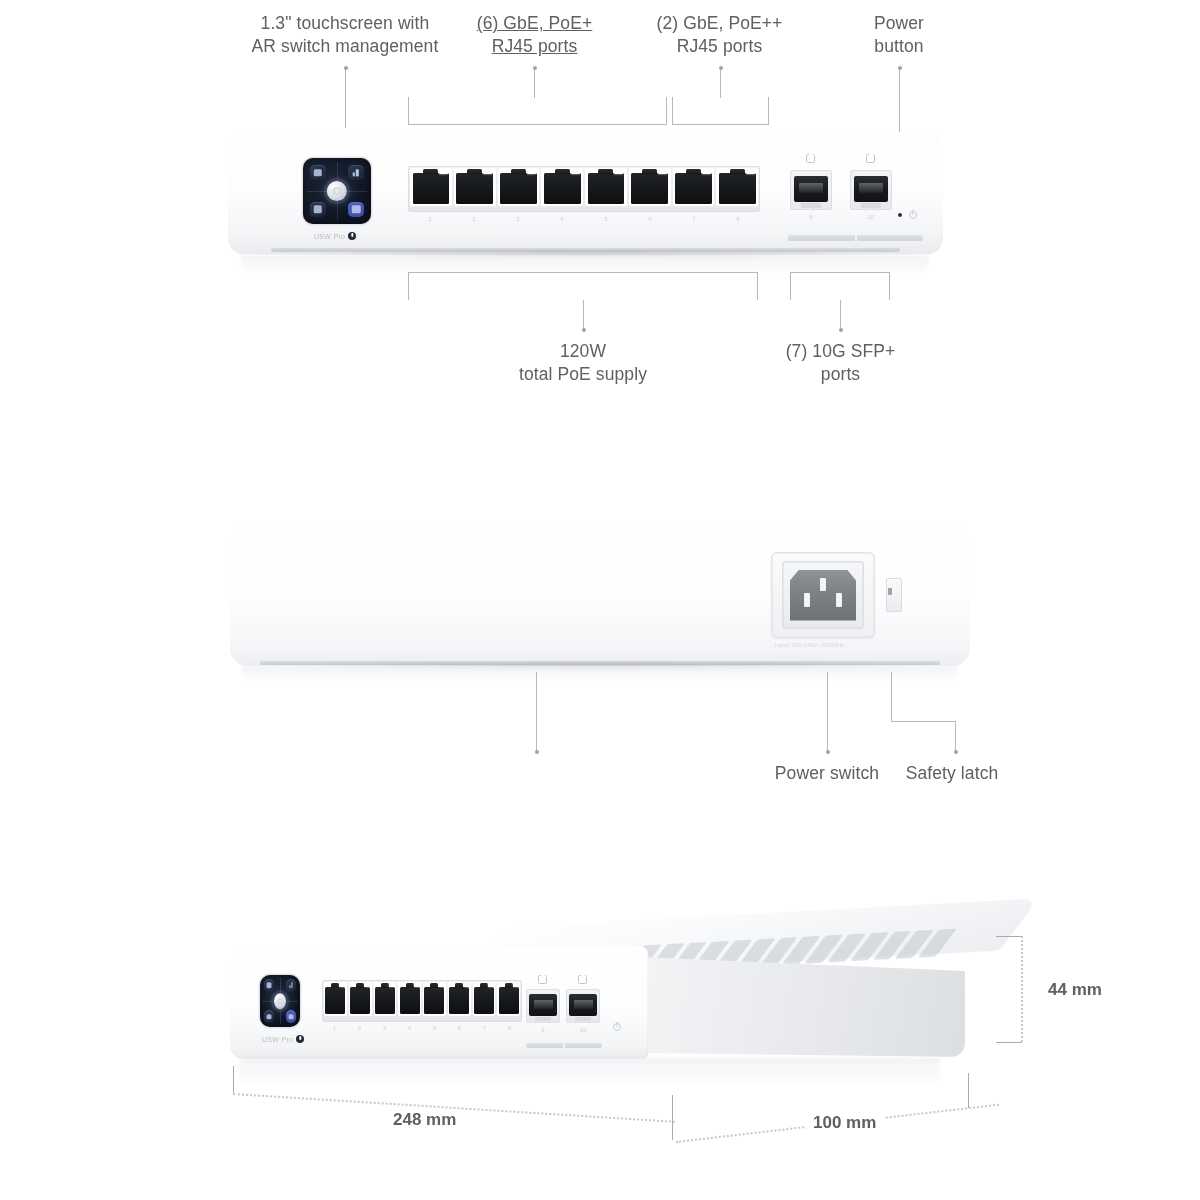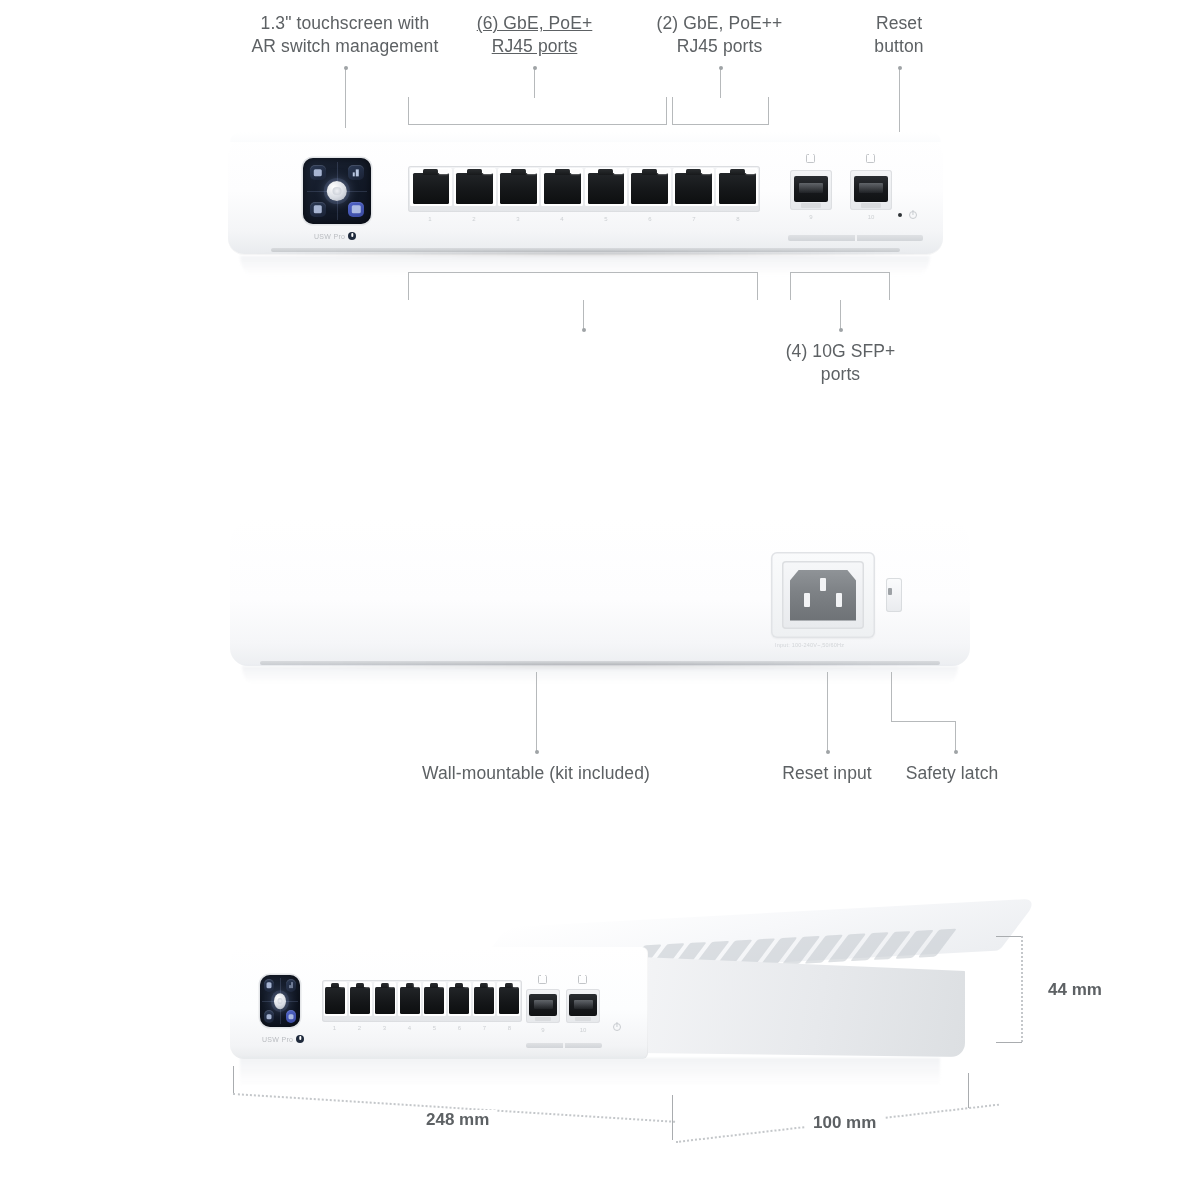--- a/index.html
+++ b/index.html
@@ -360,21 +360,21 @@
 
   <div class="callout" style="left:225px; top:12px; width:240px;">1.3" touchscreen with
 AR switch management</div>
 
   <div class="callout" style="left:452px; top:12px; width:165px;text-decoration:underline;">(6) GbE, PoE+
 RJ45 ports</div>
 
   <div class="callout" style="left:637px; top:12px; width:165px;">(2) GbE, PoE++
 RJ45 ports</div>
 
-  <div class="callout" style="left:845px; top:12px; width:108px;">Reset
+  <div class="callout" style="left:845px; top:12px; width:108px;">Power
 button</div>
 
   <div class="leader dot" style="left:345px; top:68px; height:60px;"></div>
 
   <div class="leader dot" style="left:534px; top:68px; height:30px;"></div>
   <div class="bracket down" style="left:408px; top:97px; width:259px; height:28px;"></div>
 
   <div class="leader dot" style="left:720px; top:68px; height:30px;"></div>
   <div class="bracket down" style="left:672px; top:97px; width:97px; height:28px;"></div>
 
@@ -485,22 +485,24 @@
   </div>
 
   <div class="reflection" style="left:240px; top:256px; width:690px; height:26px;"></div>
 
   <div class="bracket up" style="left:408px; top:272px; width:350px; height:28px;"></div>
   <div class="leader dotbottom" style="left:583px; top:300px; height:30px;"></div>
 
   <div class="bracket up" style="left:790px; top:272px; width:100px; height:28px;"></div>
   <div class="leader dotbottom" style="left:840px; top:300px; height:30px;"></div>
 
-
-  <div class="callout" style="left:758px; top:340px; width:165px;">(4) 10G SFP+
+  <div class="callout" style="left:483px; top:340px; width:200px;">120W
+total PoE supply</div>
+
+  <div class="callout" style="left:758px; top:340px; width:165px;">(7) 10G SFP+
 ports</div>
 
   <div class="device-rear" style="left:230px; top:518px; width:740px; height:148px;">
 
     <div class="iec-bezel" style="left:541px; top:34px; width:104px; height:86px;">
       <div class="iec-inner">
         <div class="iec-socket">
           <div class="iec-pin" style="left:46%; top:16%; width:8%; height:26%;"></div>
           <div class="iec-pin" style="left:22%; top:46%; width:8%; height:28%;"></div>
           <div class="iec-pin" style="left:70%; top:46%; width:8%; height:28%;"></div>
@@ -518,23 +520,22 @@
   <div class="reflection" style="left:242px; top:666px; width:716px; height:24px;"></div>
 
   <div class="leader dotbottom" style="left:536px; top:672px; height:80px;"></div>
 
   <div class="leader dotbottom" style="left:827px; top:672px; height:80px;"></div>
 
   <div class="leader" style="left:891px; top:672px; height:50px;"></div>
   <div class="hline" style="left:891px; top:721px; width:65px;"></div>
   <div class="leader dotbottom" style="left:955px; top:721px; height:31px;"></div>
 
-  <div class="callout" style="left:406px; top:762px; width:260px;">Wall-mountable (kit included)</div>
-
-  <div class="callout" style="left:757px; top:762px; width:140px;">Reset input</div>
+
+  <div class="callout" style="left:757px; top:762px; width:140px;">Power switch</div>
 
   <div class="callout" style="left:886px; top:762px; width:132px;">Safety latch</div>
 
   <div class="iso-wrap" style="left:230px; top:925px; width:740px; height:145px;">
 
     <div class="iso-top" style="left:238px; top:2px; width:510px; height:52px;
                 transform: skewX(-37deg) skewY(-3.2deg);
                 border-radius:10px 14px 4px 4px;"></div>
 
     <div class="iso-vents" style="left:410px; top:12px; width:300px; height:28px;
@@ -662,19 +663,19 @@
               border-radius:0 0 14px 14px;"></div>
 
   <div class="dim-cap" style="left:996px; top:936px; width:26px;"></div>
   <div class="dim-bracket-v" style="left:1021px; top:936px; height:106px;"></div>
   <div class="dim-cap" style="left:996px; top:1042px; width:26px;"></div>
   <div class="dim-label" style="left:1040px; top:980px;text-align:right;">44 mm</div>
 
   <div class="dim-tick" style="left:233px; top:1066px; height:28px;"></div>
   <div class="dim-dotted" style="left:233px; top:1093px; width:443px; transform:rotate(3.6deg);"></div>
   <div class="dim-tick" style="left:672px; top:1095px; height:45px;"></div>
-  <div class="dim-label" style="left:385px; top:1110px;margin-left:33px;">248 mm</div>
+  <div class="dim-label" style="left:385px; top:1110px;">248 mm</div>
 
   <div class="dim-dotted" style="left:676px; top:1141px; width:325px; transform:rotate(-6.6deg);"></div>
   <div class="dim-tick" style="left:968px; top:1073px; height:35px;"></div>
   <div class="dim-label" style="left:805px; top:1113px;">100 mm</div>
 
 </div>
 
 </body></html>

